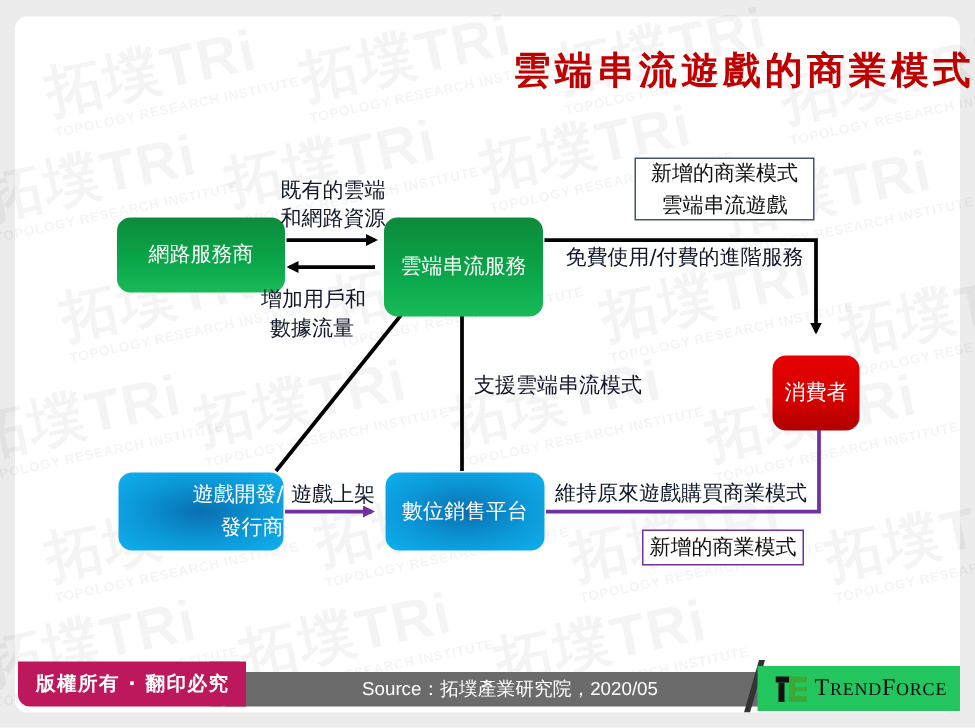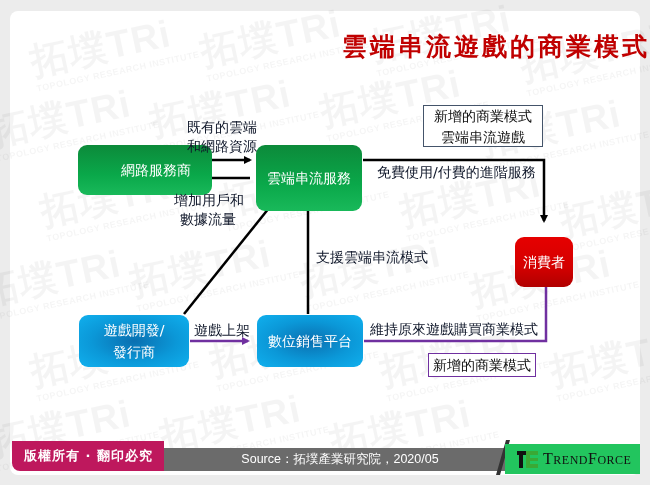--- a/index.html
+++ b/index.html
@@ -106,27 +106,27 @@
 
   <line x1="184" y1="314" x2="273" y2="203" stroke="#000" stroke-width="2.5" marker-end="url(#ab)"></line>
 
   <line x1="308" y1="314" x2="308" y2="203" stroke="#000" stroke-width="2.5" marker-end="url(#ab)"></line>
 
   <line x1="190" y1="341" x2="248" y2="341" stroke="#7030a0" stroke-width="2.5" marker-end="url(#ap)"></line>
 
   <polyline points="364,341 546,341 546,276" fill="none" stroke="#7030a0" stroke-width="2.5" marker-end="url(#ap)"></polyline>
 </svg>
 
-<div class="box green" style="left:78px;top:145px;width:112px;height:50px;padding-left:22px;">
+<div class="box green" style="left:78px;top:145px;width:112px;height:50px;">
   <span>網路服務商</span>
 </div>
 <div class="box green" style="left:256px;top:145px;width:106px;height:66px;">
   <span>雲端串流服務</span>
 </div>
-<div class="box blue" style="left:79px;top:315px;width:110px;height:52px;flex-direction:column;">
+<div class="box blue" style="left:79px;top:315px;width:110px;height:52px;flex-direction:column;align-items:flex-end;">
   <span>遊戲開發/</span>
   <span>發行商</span>
 </div>
 <div class="box blue" style="left:257px;top:315px;width:106px;height:52px;">
   <span>數位銷售平台</span>
 </div>
 <div class="box red" style="left:515px;top:237px;width:58px;height:50px;">
   <span>消費者</span>
 </div>
 

